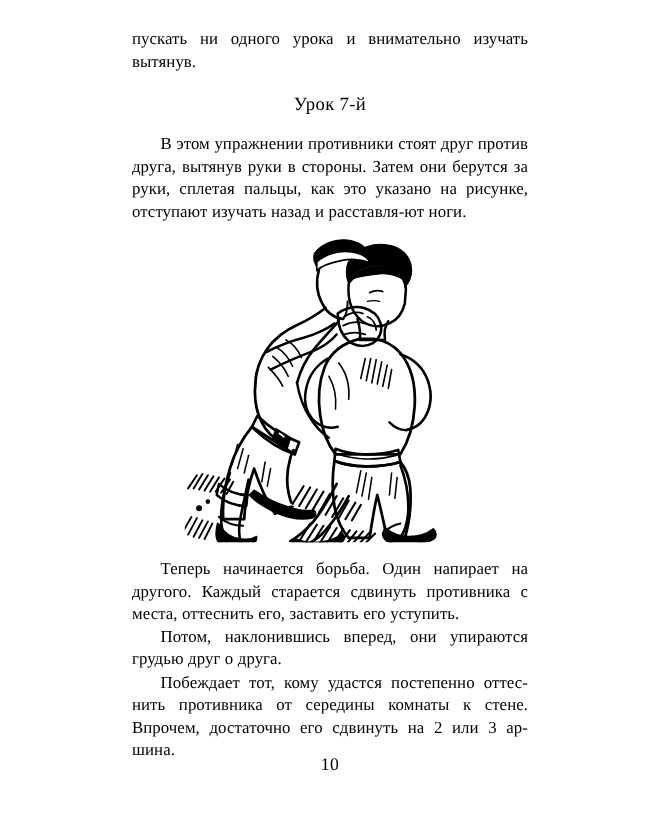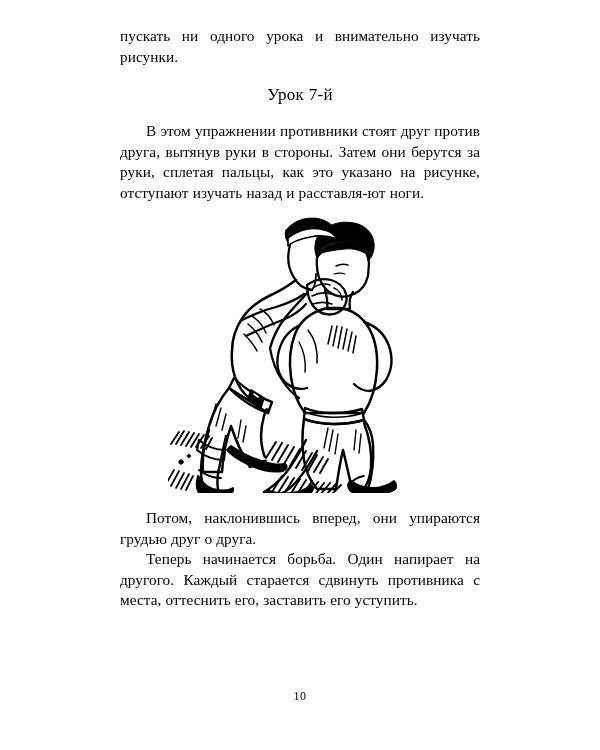--- a/index.html
+++ b/index.html
@@ -77,32 +77,32 @@
     top: 508px;
     width: 360px;
   }
 
   .page-number {
     position: absolute;
     left: 0;
     right: 0;
     top: 686px;
     text-align: center;
-    font-size: 12px;
+    font-size: 16px;
     line-height: 20px;
     letter-spacing: 0.5px;
   }
 </style>
 </head>
 <body>
 
 <div class="page">
 
   <div class="text-column">
-    <p class="para">пускать ни одного урока и внимательно изучать рисунки.</p>
+    <p class="para">пускать ни одного урока и внимательно изучать вытянув.</p>
 
     <div class="spacer-top-heading"></div>
 
     <h2 class="lesson-heading">Урок 7-й</h2>
 
     <div class="spacer-heading-body"></div>
 
     <p class="para indent">В этом упражнении противники стоят друг против друга, вытянув руки в стороны. Затем они берутся за руки, сплетая пальцы, как это указано на рисунке, отступают изучать назад и расставля-ют ноги.</p>
   </div>
 
@@ -298,19 +298,20 @@
             <path d="M146,288 L156,275"></path>
             <path d="M152,287 L162,275"></path>
           <path d="M158,287 L168,276"></path>
             <path d="M164,286 L173,277"></path>
         </g>
       </g>
     </svg>
   </div>
 
   <div class="text-column-bottom">
+    <p class="para indent">Теперь начинается борьба. Один напирает на другого. Каждый старается сдвинуть противника с места, оттеснить его, заставить его уступить.</p>
     <p class="para indent">Потом, наклонившись вперед, они упираются грудью друг о друга.</p>
-    <p class="para indent">Теперь начинается борьба. Один напирает на другого. Каждый старается сдвинуть противника с места, оттеснить его, заставить его уступить.</p>
+    <p class="para indent">Побеждает тот, кому удастся постепенно оттес-нить противника от середины комнаты к стене. Впрочем, достаточно его сдвинуть на 2 или 3 ар-шина.</p>
   </div>
 
   <div class="page-number">10</div>
 
 </div>
 
 </body></html>

